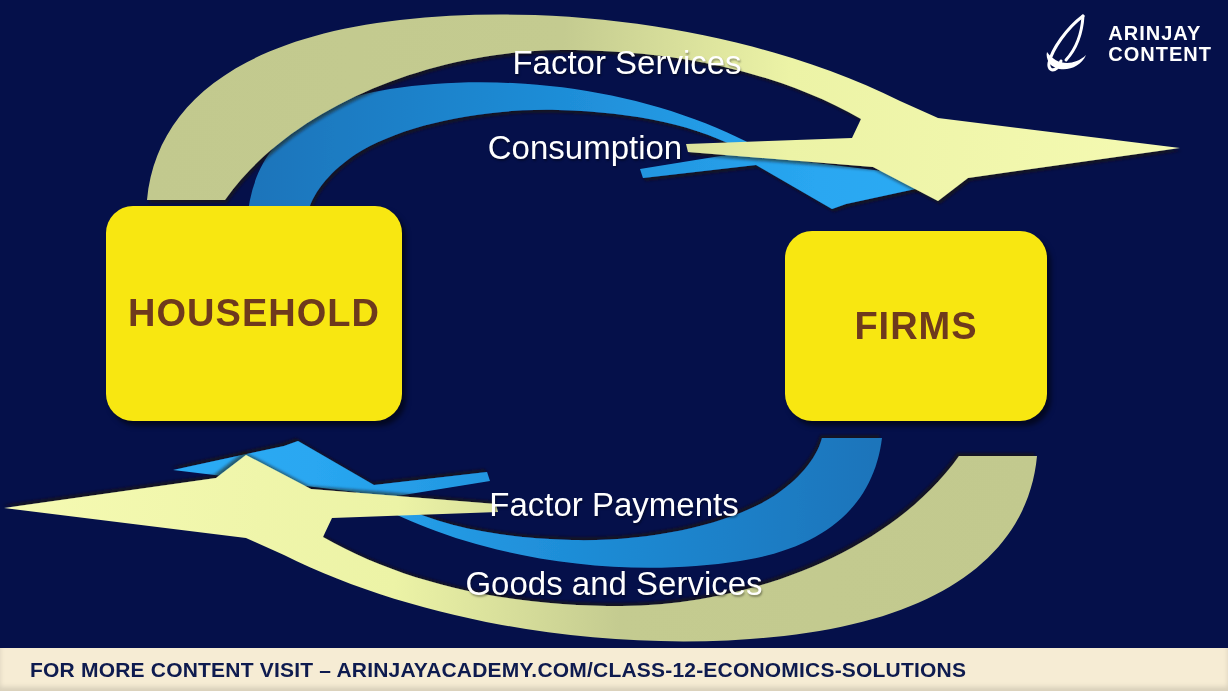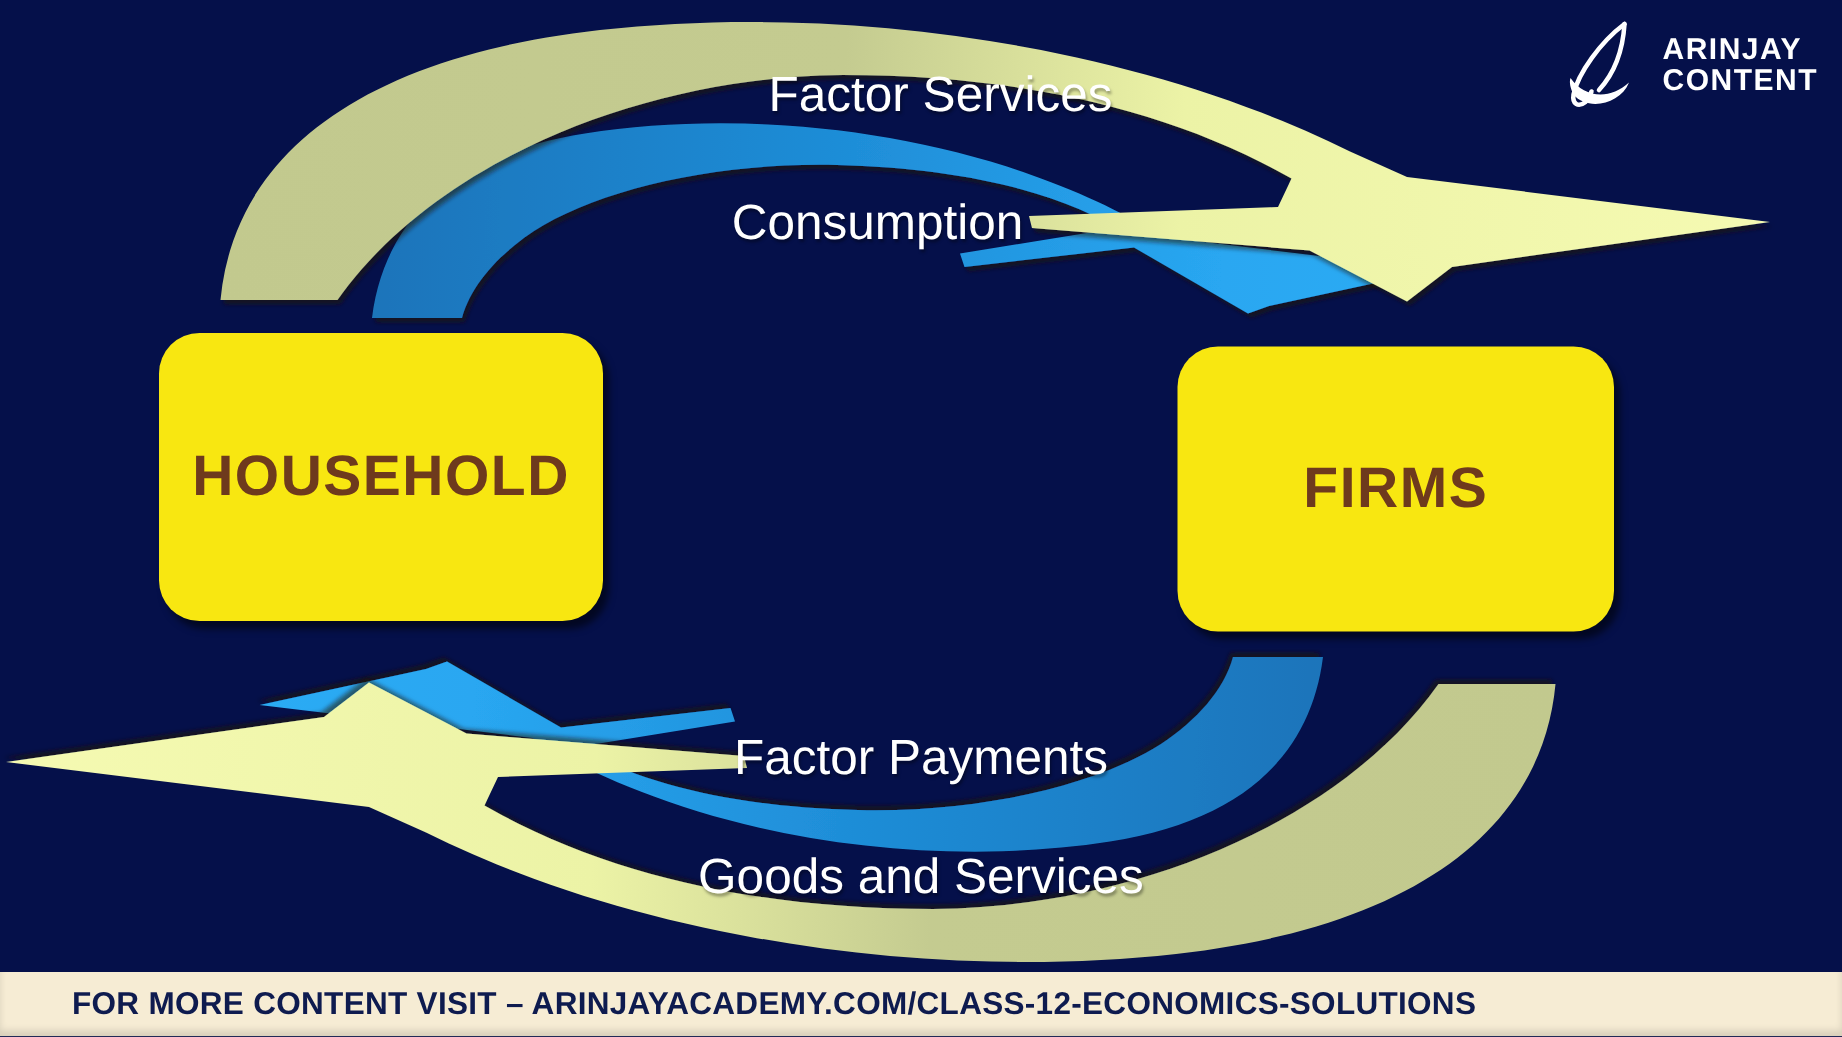--- a/index.html
+++ b/index.html
@@ -4,33 +4,33 @@
 <style>
   html,body{margin:0;padding:0;}
   body{width:1228px;height:691px;overflow:hidden;background:var(--background,#05104a);}
   .stage{position:relative;width:1228px;height:691px;background:var(--background,#05104a);
          font-family:"Liberation Sans",sans-serif;overflow:hidden;}
   .arrows{position:absolute;left:0;top:0;}
   .node-box{position:absolute;background:var(--node-fill,#f8e711);border-radius:27px;
             display:flex;align-items:center;justify-content:center;
             color:var(--node-text,#6e3a1d);font-weight:bold;font-size:38px;letter-spacing:1px;
             box-shadow:4px 5px 5px rgba(0,0,0,0.55);}
-  .node-household{left:106px;top:222px;width:296px;height:192px;}
-  .node-firms{left:785px;top:231px;width:291px;height:190px;}
+  .node-household{left:106px;top:206px;width:296px;height:215px;}
+  .node-firms{left:785px;top:231px;width:262px;height:190px;}
   .flow-label{position:absolute;color:var(--label-text,#ffffff);font-size:33px;white-space:nowrap;
               transform:translateX(-50%);text-shadow:1px 2px 2px rgba(0,0,0,0.35);}
   .lbl-factor-services{left:627px;top:44px;}
   .lbl-consumption{left:585px;top:112px;text-align:center;line-height:43px;margin-top:14px;}
   .lbl-factor-payments{left:614px;top:486px;}
   .lbl-goods-services{left:614px;top:565px;}
   .logo{position:absolute;top:13px;right:16px;display:flex;align-items:center;gap:10px;
         color:var(--label-text,#ffffff);}
   .logo-text{font-weight:bold;font-size:20px;line-height:21px;letter-spacing:1px;}
   .footer{position:absolute;left:0;right:0;bottom:0;height:43px;background:var(--footer-bg,#f6ecd4);
-          display:flex;align-items:center;padding-left:48px;box-sizing:border-box;
+          display:flex;align-items:center;padding-left:30px;box-sizing:border-box;
           color:var(--footer-text,#0e1b4f);font-weight:bold;font-size:21px;letter-spacing:0.2px;
           box-shadow:inset 0 -4px 5px rgba(0,0,0,0.12);}
 </style>
 </head>
 <body>
 
 <div class="stage">
 
   <svg class="arrows" width="1228" height="691" viewBox="0 0 1228 691">
     <defs>

